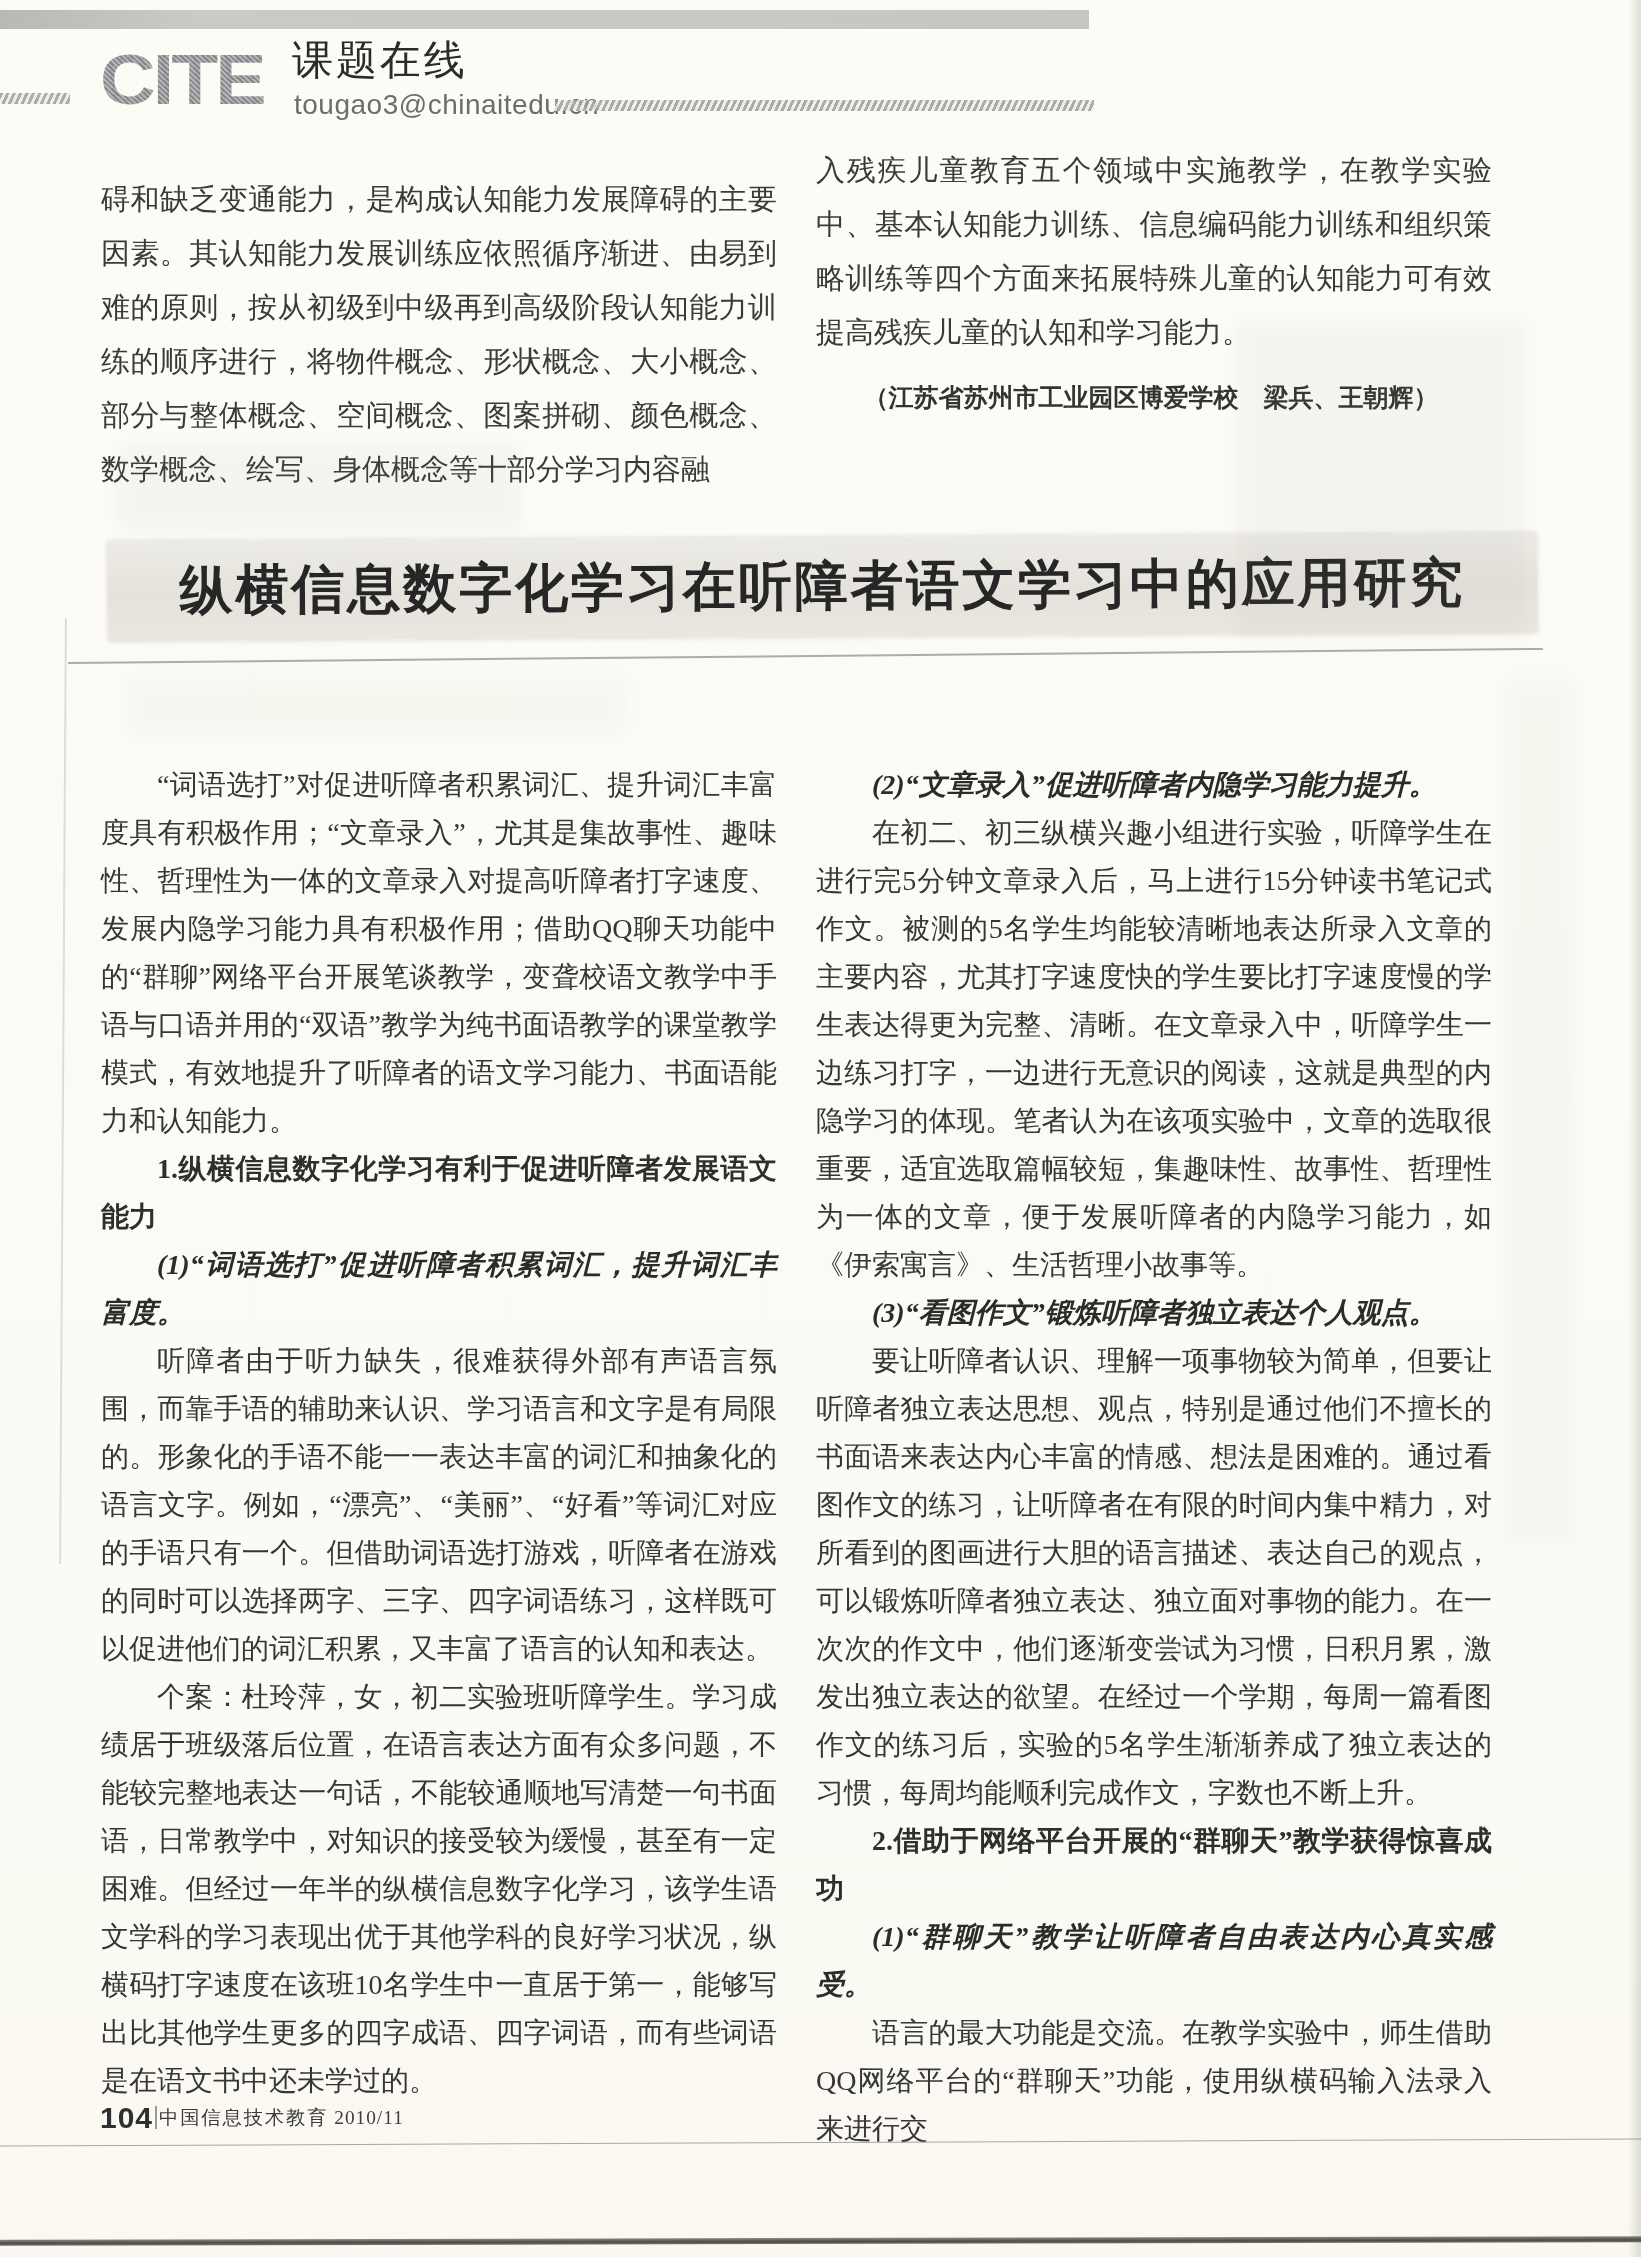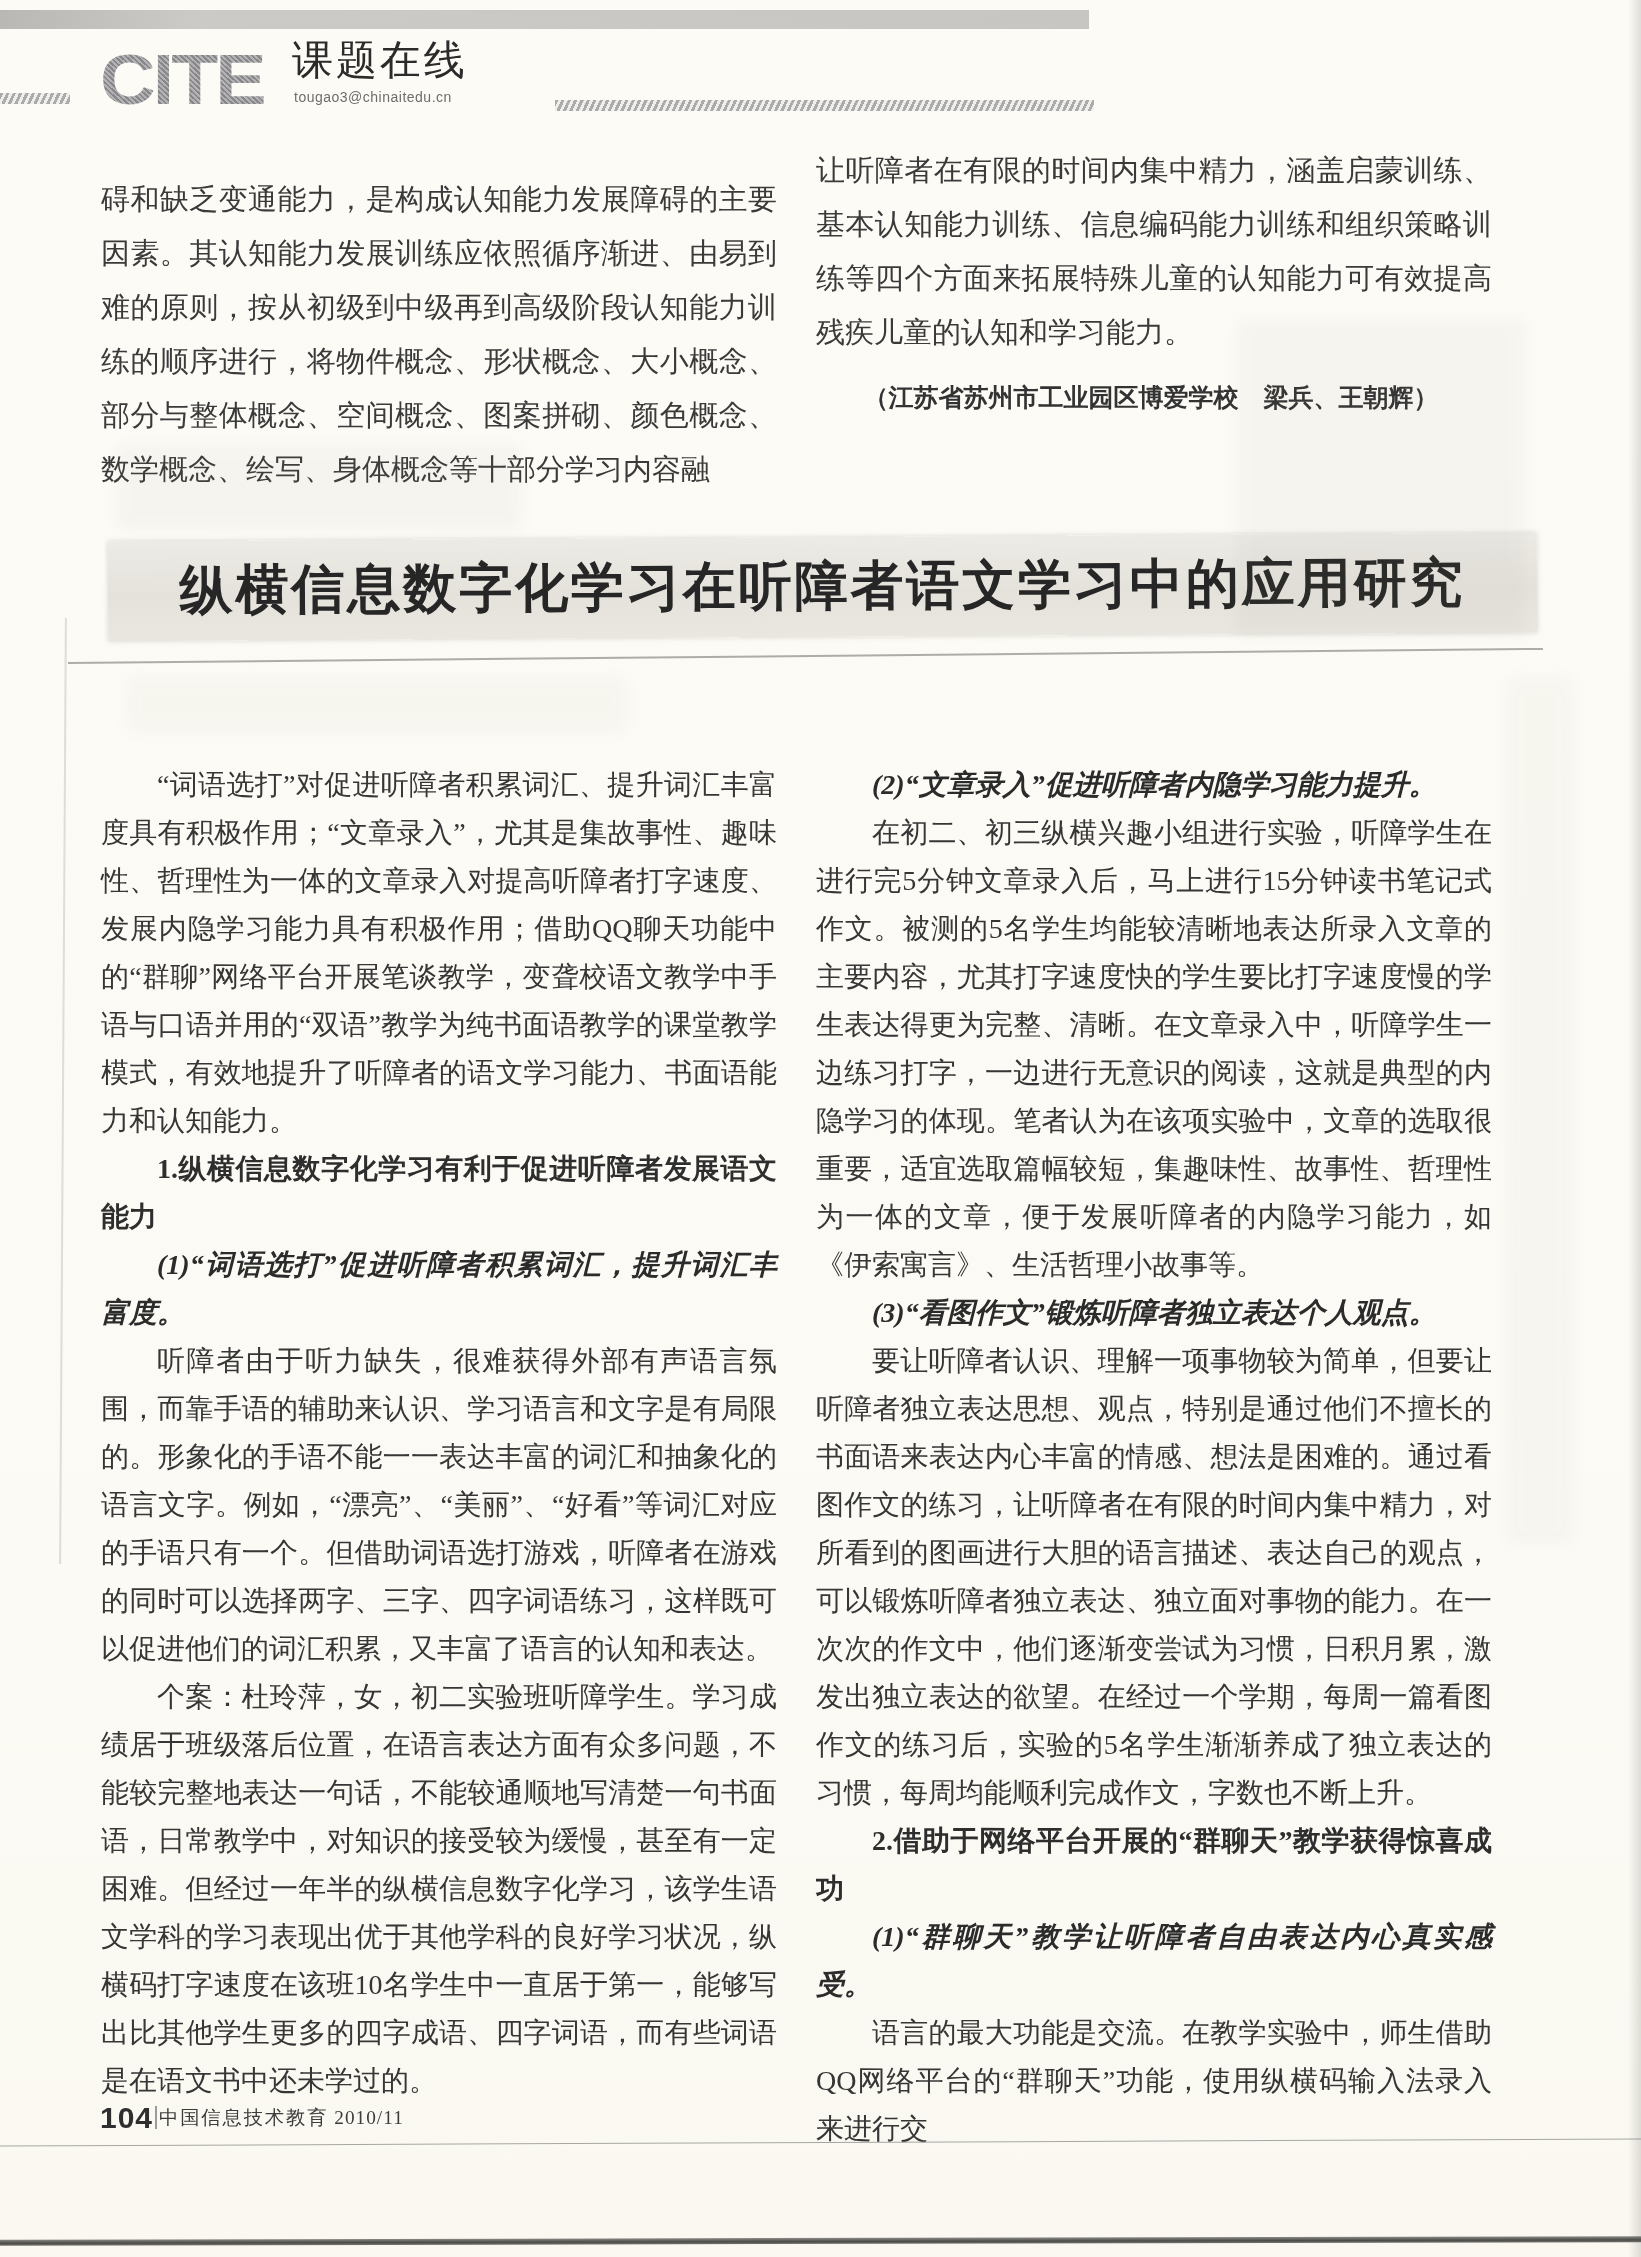--- a/index.html
+++ b/index.html
@@ -26,21 +26,21 @@
     -webkit-background-clip:text;background-clip:text;color:transparent;
   }
   .brand-title{
     position:absolute;left:292px;top:39px;
     font-family:"Liberation Sans","DejaVu Sans",sans-serif;
     font-size:41px;line-height:42px;font-weight:400;color:#2b2b2b;letter-spacing:2.9px;
   }
   .brand-email{
     position:absolute;left:294px;top:89px;
     font-family:"Liberation Sans","DejaVu Sans",sans-serif;
-    font-size:14px;color:#6d6d6d;letter-spacing:0.5px;
+    font-size:28px;color:#6d6d6d;letter-spacing:0.5px;
   }
   .hatch-rule{
     position:absolute;left:555px;top:100px;width:539px;height:10.6px;
     background:repeating-linear-gradient(115deg,#9d9d9d 0 2.9px,#ececea 2.9px 5.8px);
     opacity:.85;
   }
   .hatch-left{
     position:absolute;left:0;top:93px;width:70px;height:10.6px;
     background:repeating-linear-gradient(115deg,#9d9d9d 0 2.9px,#ececea 2.9px 5.8px);
     opacity:.85;
@@ -132,21 +132,21 @@
 
   <div class="topbar"></div>
   <div class="logo">CITE</div>
   <div class="brand-title">课题在线</div>
   <div class="brand-email">tougao3@chinaitedu.cn</div>
   <div class="hatch-rule"></div>
   <div class="hatch-left"></div>
 
   <p class="intro-left">碍和缺乏变通能力，是构成认知能力发展障碍的主要因素。其认知能力发展训练应依照循序渐进、由易到难的原则，按从初级到中级再到高级阶段认知能力训练的顺序进行，将物件概念、形状概念、大小概念、部分与整体概念、空间概念、图案拼砌、颜色概念、数学概念、绘写、身体概念等十部分学习内容融</p>
   <div class="intro-right">
-    <p>让听障者在有限的时间内集中精力，涵盖启蒙训练、基本认知能力训练、信息编码能力训练和组织策略训练等四个方面来拓展特殊儿童的认知能力可有效提高残疾儿童的认知和学习能力。</p>
+    <p>入残疾儿童教育五个领域中实施教学，在教学实验中、基本认知能力训练、信息编码能力训练和组织策略训练等四个方面来拓展特殊儿童的认知能力可有效提高残疾儿童的认知和学习能力。</p>
     <p class="attribution">（江苏省苏州市工业园区博爱学校　梁兵、王朝辉）</p>
   </div>
 
   <div class="banner">
     <h1>纵横信息数字化学习在听障者语文学习中的应用研究</h1>
   </div>
   <div class="rule-under-banner"></div>
 
   <div class="col col-left">
     <p>“词语选打”对促进听障者积累词汇、提升词汇丰富度具有积极作用；“文章录入”，尤其是集故事性、趣味性、哲理性为一体的文章录入对提高听障者打字速度、发展内隐学习能力具有积极作用；借助QQ聊天功能中的“群聊”网络平台开展笔谈教学，变聋校语文教学中手语与口语并用的“双语”教学为纯书面语教学的课堂教学模式，有效地提升了听障者的语文学习能力、书面语能力和认知能力。</p>

